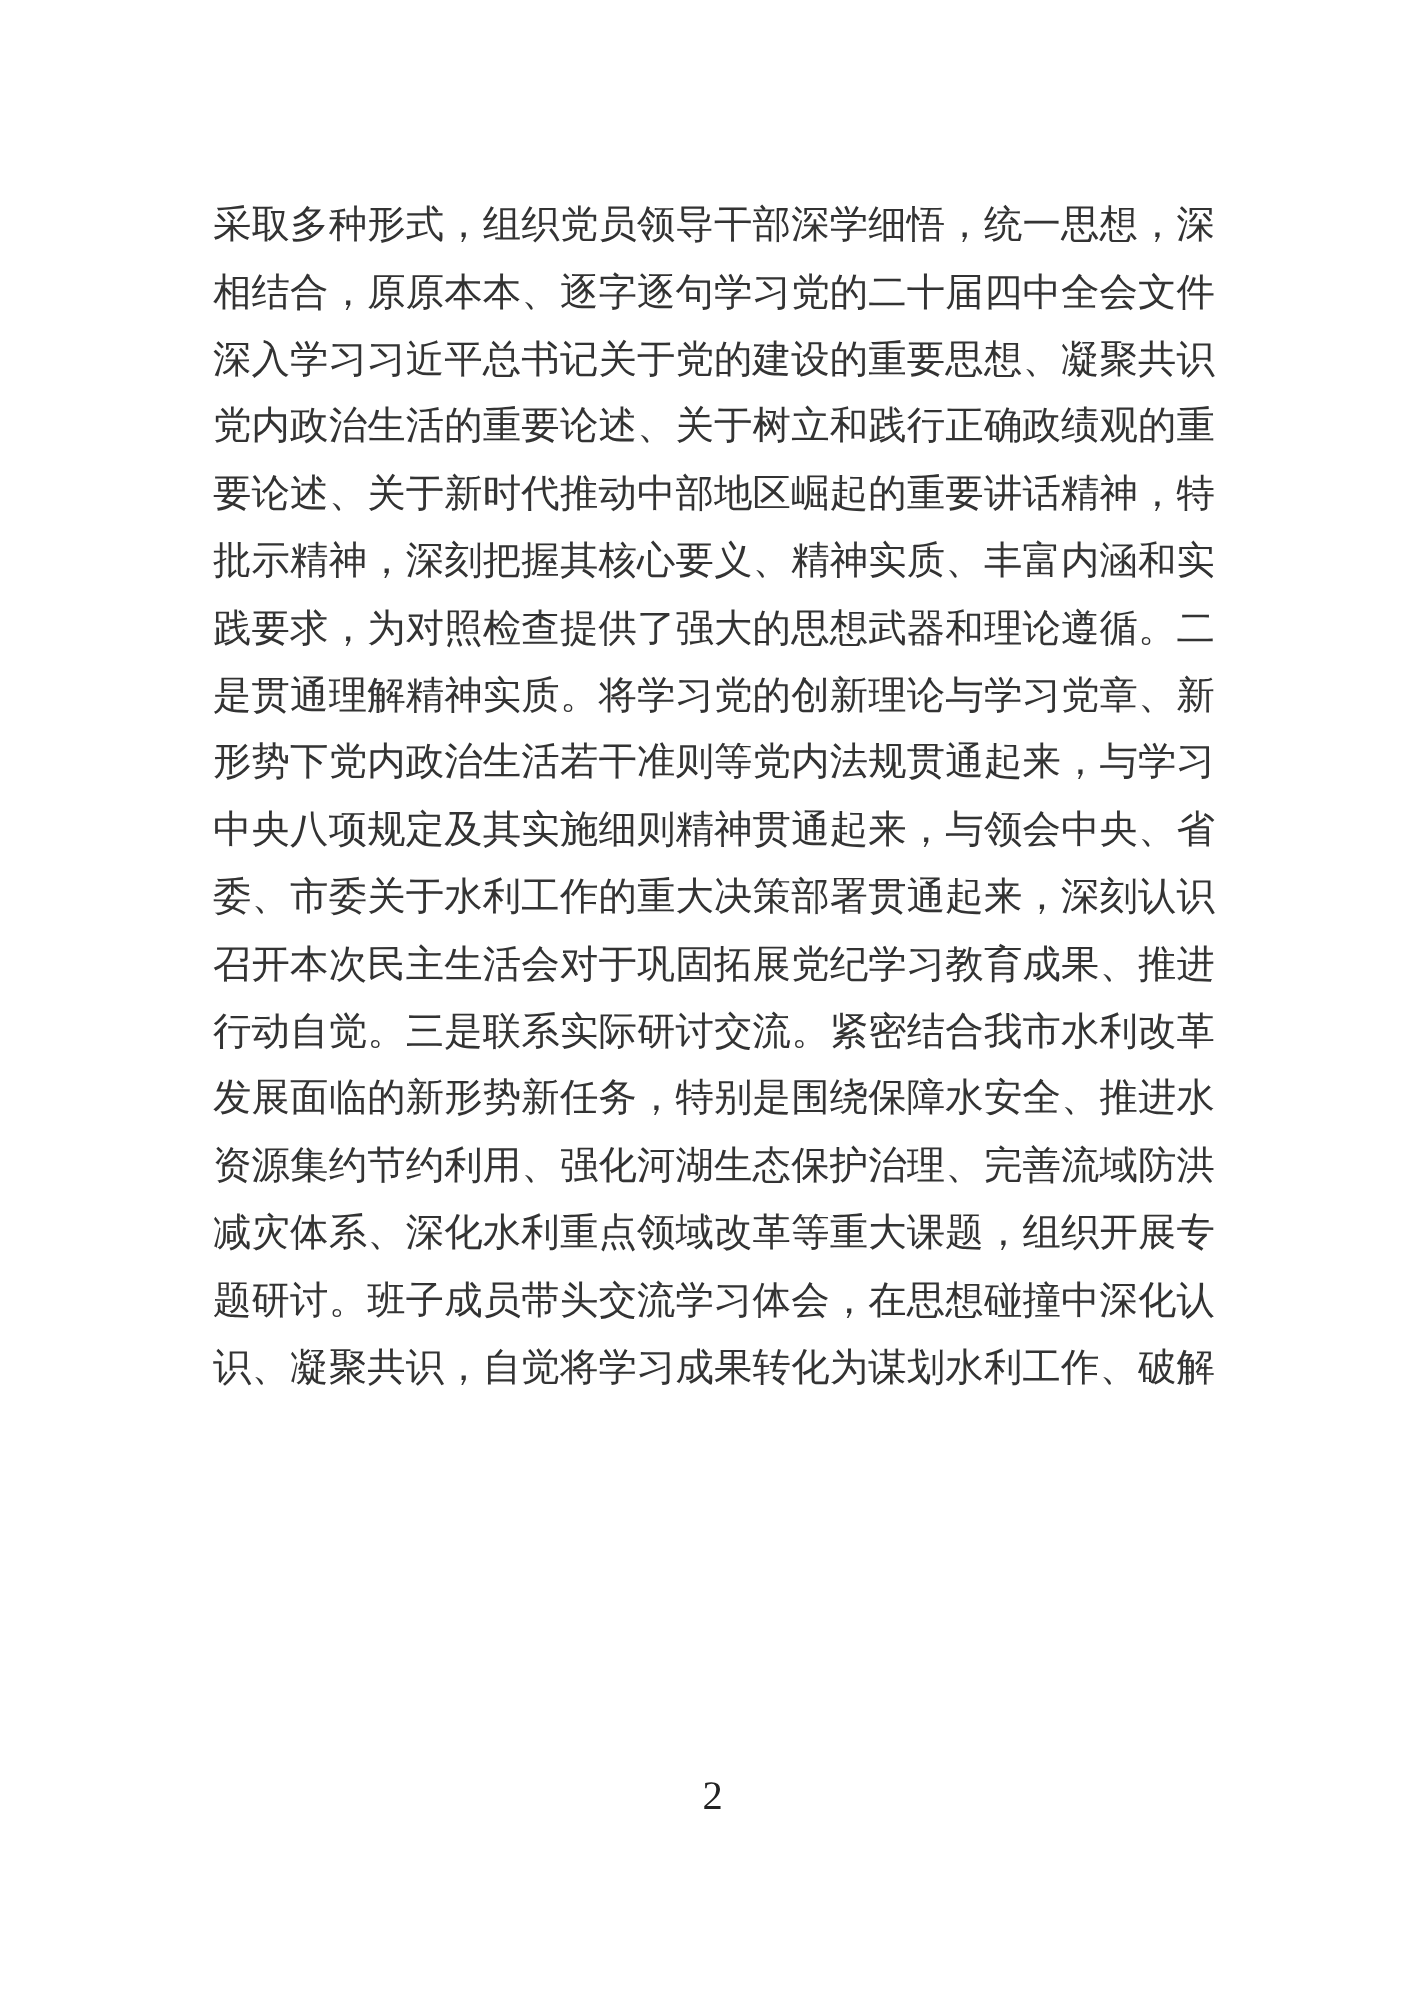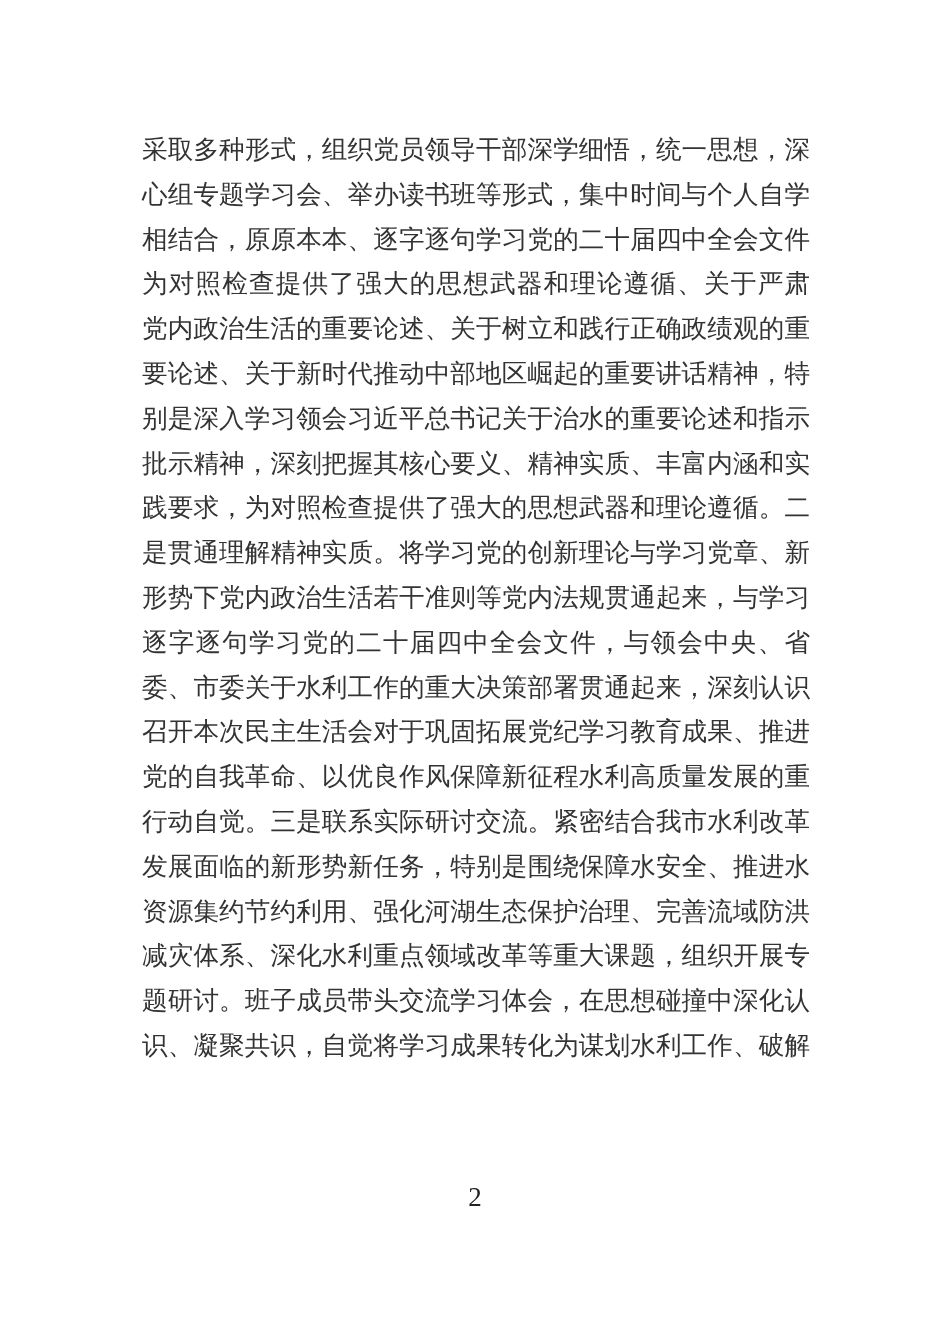--- a/index.html
+++ b/index.html
@@ -41,34 +41,31 @@
     color: #222222;
     font-family: "Liberation Serif", "DejaVu Serif", serif;
   }
 </style>
 </head>
 <body>
 
 <div class="page">
   <div class="text-block">
     <div class="text-line">采取多种形式，组织党员领导干部深学细悟，统一思想，深</div>
-    <div class="text-line">心组专题学习会、举办读书班等形式，集中时间与个人自学</div>
     <div class="text-line">相结合，原原本本、逐字逐句学习党的二十届四中全会文件</div>
-    <div class="text-line">为对照检查提供了强大的思想武器和理论遵循、关于严肃</div>
+    <div class="text-line">深入学习习近平总书记关于党的建设的重要思想、凝聚共识</div>
     <div class="text-line">党内政治生活的重要论述、关于树立和践行正确政绩观的重</div>
     <div class="text-line">要论述、关于新时代推动中部地区崛起的重要讲话精神，特</div>
-    <div class="text-line">别是深入学习领会习近平总书记关于治水的重要论述和指示</div>
     <div class="text-line">批示精神，深刻把握其核心要义、精神实质、丰富内涵和实</div>
     <div class="text-line">践要求，为对照检查提供了强大的思想武器和理论遵循。二</div>
     <div class="text-line">是贯通理解精神实质。将学习党的创新理论与学习党章、新</div>
     <div class="text-line">形势下党内政治生活若干准则等党内法规贯通起来，与学习</div>
-    <div class="text-line">逐字逐句学习党的二十届四中全会文件，与领会中央、省</div>
+    <div class="text-line">中央八项规定及其实施细则精神贯通起来，与领会中央、省</div>
     <div class="text-line">委、市委关于水利工作的重大决策部署贯通起来，深刻认识</div>
     <div class="text-line">召开本次民主生活会对于巩固拓展党纪学习教育成果、推进</div>
-    <div class="text-line">党的自我革命、以优良作风保障新征程水利高质量发展的重</div>
     <div class="text-line">行动自觉。三是联系实际研讨交流。紧密结合我市水利改革</div>
     <div class="text-line">发展面临的新形势新任务，特别是围绕保障水安全、推进水</div>
     <div class="text-line">资源集约节约利用、强化河湖生态保护治理、完善流域防洪</div>
     <div class="text-line">减灾体系、深化水利重点领域改革等重大课题，组织开展专</div>
     <div class="text-line">题研讨。班子成员带头交流学习体会，在思想碰撞中深化认</div>
     <div class="text-line">识、凝聚共识，自觉将学习成果转化为谋划水利工作、破解</div>
   </div>
   <div class="page-number">2</div>
 </div>
 

